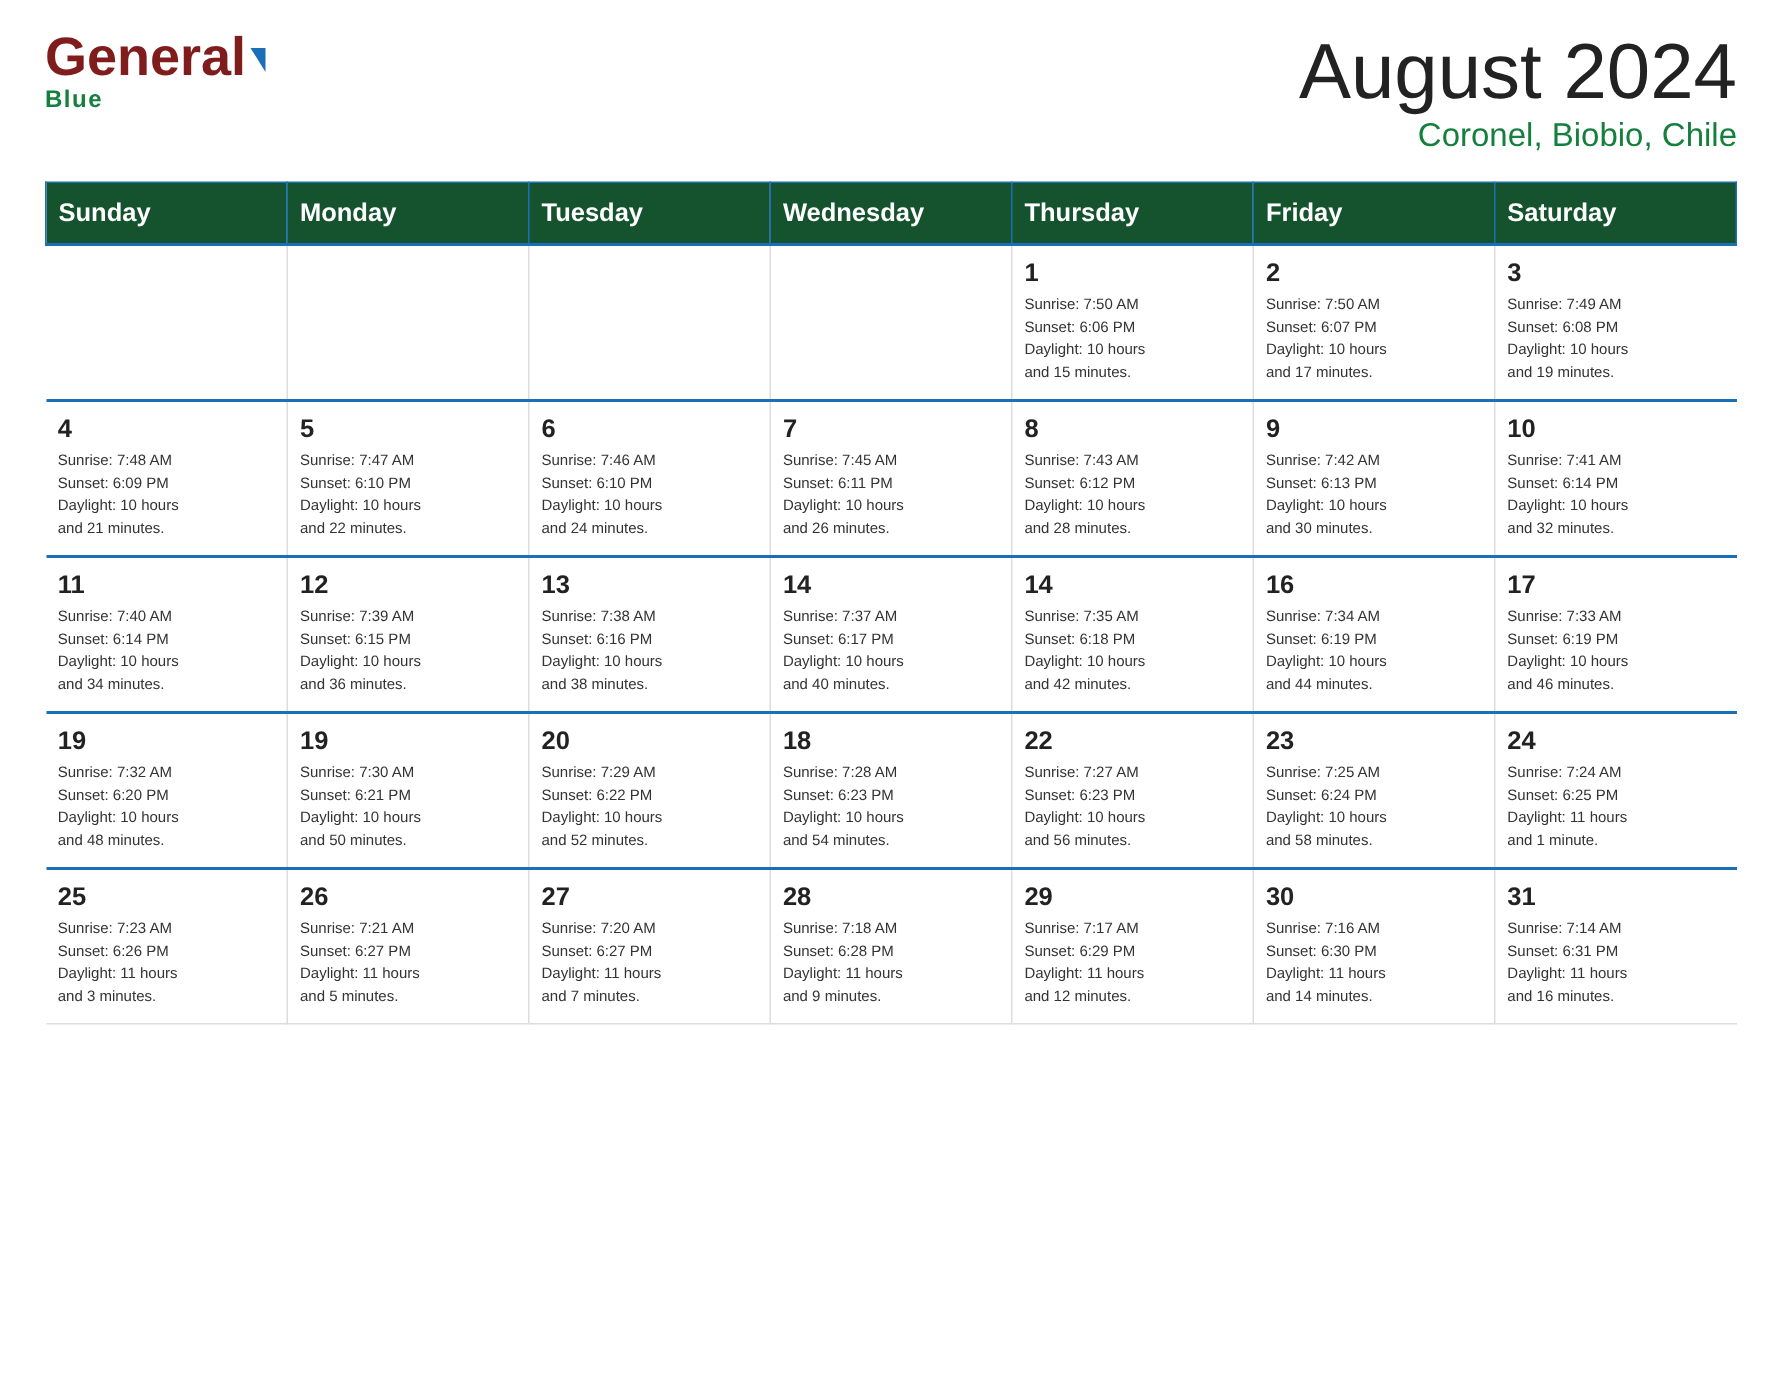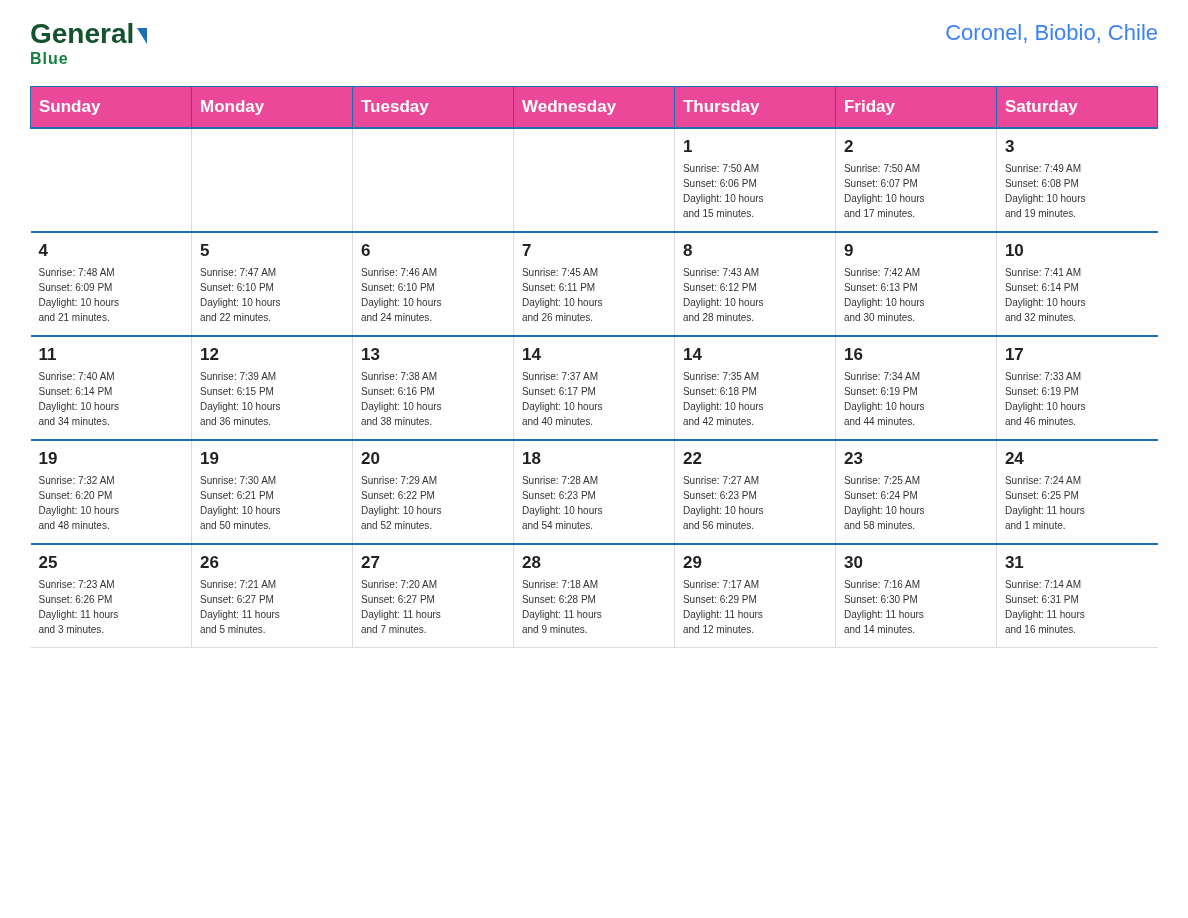--- a/index.html
+++ b/index.html
@@ -16,23 +16,23 @@
       justify-content: space-between;
       align-items: flex-start;
       margin-bottom: 18px;
     }
     .logo {
       display: flex;
       flex-direction: column;
       align-items: flex-start;
     }
     .logo-text {
-      font-size: 28px;
-      font-weight: bold;
-      color: #14532d;
+      font-size: 36px;
+      font-weight: bold;
+      color: #7f1d1d;
       line-height: 1;
     }
     .logo-blue-line {
       color: #15803d;
       font-size: 16px;
       font-weight: bold;
       letter-spacing: 1px;
       margin-top: 2px;
     }
     .title-block {
@@ -40,28 +40,28 @@
     }
     .title-block h1 {
       font-size: 52px;
       font-weight: normal;
       color: #222;
       line-height: 1.1;
     }
     .title-block h2 {
       font-size: 22px;
       font-weight: normal;
-      color: #3b82f6;
+      color: #15803d;
     }
     .calendar {
       width: 100%;
       border-collapse: collapse;
     }
     .calendar thead tr th {
-      background: #ec4899;
+      background: #14532d;
       color: #fff;
       font-size: 17px;
       font-weight: bold;
       padding: 10px 8px;
       text-align: left;
       border: 1px solid #1a6fb5;
     }
     .calendar tbody tr {
       border-top: 2px solid #1a6fb5;
     }
@@ -95,20 +95,21 @@
 <body>
 
 <div class="header">
   <div class="logo">
     <div class="logo-text">
       General<span style="display:inline-block;width:0;height:0;border-left:10px solid transparent;border-right:0px solid transparent;border-top:16px solid #1a6fb5;margin-left:3px;vertical-align:middle;"></span>
     </div>
     <div class="logo-blue-line">Blue</div>
   </div>
   <div class="title-block">
+    <h1>August 2024</h1>
     <h2>Coronel, Biobio, Chile</h2>
   </div>
 </div>
 
 <table class="calendar">
   <thead>
     <tr>
     <th>Sunday</th>
         <th>Monday</th>
         <th>Tuesday</th>

